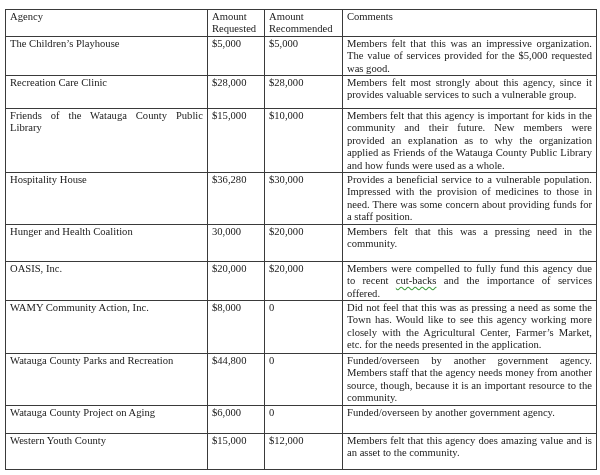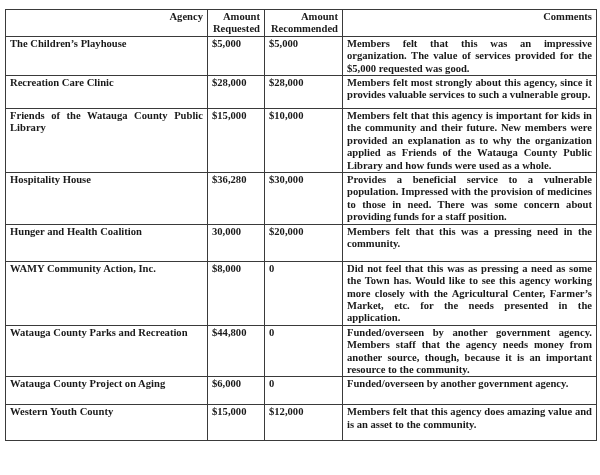--- a/index.html
+++ b/index.html
@@ -12,23 +12,22 @@
   }
   table.funding col.c-agency { width: 202px; }
   table.funding col.c-req { width: 57px; }
   table.funding col.c-rec { width: 78px; }
   table.funding col.c-com { width: 254px; }
   table.funding th, table.funding td {
     border: 1.3px solid #3a3a3a;
     vertical-align: top;
     padding: 1px 4px 0 4px;
     overflow: hidden;
-    font-weight: bold;
   }
-  table.funding th { font-weight: bold; text-align: right; }
+  table.funding th { font-weight: normal; text-align: left; }
   td.agency { text-align: justify; text-align-last: left; }
   td.comment { text-align: justify; text-align-last: left; }
   .squiggle { text-decoration: underline; text-decoration-style: wavy;
               text-decoration-color: #3a9a3a; text-underline-offset: 2px; }
 </style>
 </head>
 <body>
 
 <table class="funding">
   <colgroup>
@@ -69,20 +68,26 @@
       <td>$36,280</td>
       <td>$30,000</td>
       <td class="comment">Provides a beneficial service to a vulnerable population. Impressed with the provision of medicines to those in need.  There was some concern about providing funds for a staff position.</td>
     </tr>
     <tr style="height:37px">
       <td class="agency">Hunger and Health Coalition</td>
       <td>30,000</td>
       <td>$20,000</td>
       <td class="comment">Members felt that this was a pressing need in the community.</td>
     </tr>
+    <tr style="height:38px">
+      <td class="agency">OASIS, Inc.</td>
+      <td>$20,000</td>
+      <td>$20,000</td>
+      <td class="comment"><span>Members were compelled to fully fund this agency due to recent </span><span class="squiggle">cut-backs</span><span> and the importance of services offered.</span></td>
+    </tr>
     <tr style="height:53px">
       <td class="agency">WAMY Community Action, Inc.</td>
       <td>$8,000</td>
       <td>0</td>
       <td class="comment">Did not feel that this was as pressing a need as some the Town has.  Would like to see this agency working more closely with the Agricultural Center, Farmer’s Market, etc. for the needs presented in the application.</td>
     </tr>
     <tr style="height:51px">
       <td class="agency">Watauga County Parks and Recreation</td>
       <td>$44,800</td>
       <td>0</td>

